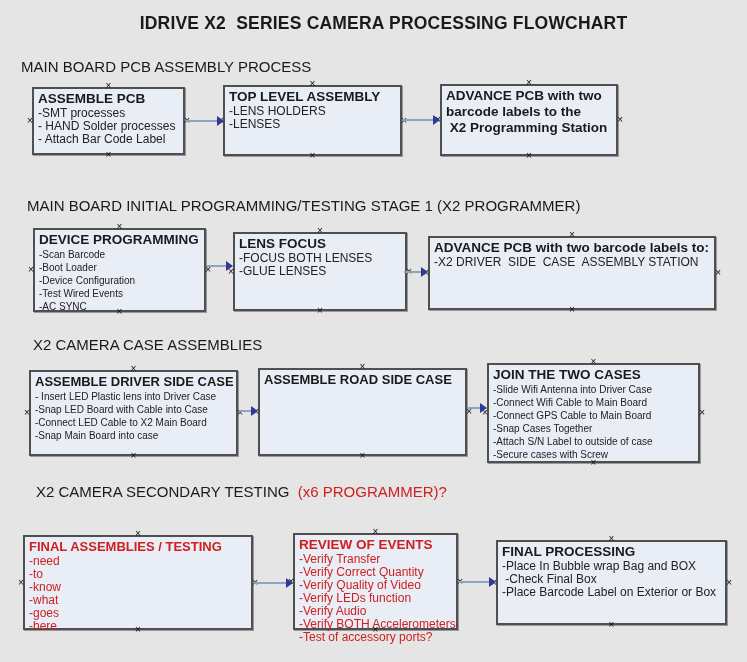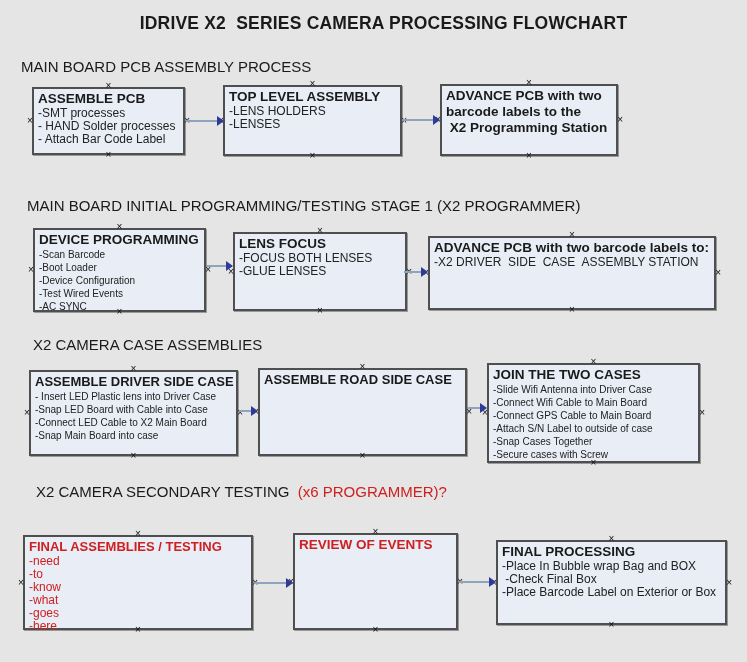--- a/index.html
+++ b/index.html
@@ -169,22 +169,22 @@
       <span class="hd hd-b">×</span>
       <span class="hd hd-l">×</span>
       <span class="hd hd-r">×</span>
     </div>
   <div class="box bx-i midfont">
     <div class="bt">JOIN THE TWO CASES</div>
     <div class="bi">
         <div>-Slide Wifi Antenna into Driver Case</div>
         <div>-Connect Wifi Cable to Main Board</div>
         <div>-Connect GPS Cable to Main Board</div>
+        <div>-Snap Cases Together</div>
         <div>-Attach S/N Label to outside of case</div>
-        <div>-Snap Cases Together</div>
         <div>-Secure cases with Screw</div>
       </div>
   <span class="hd hd-t">×</span>
       <span class="hd hd-b">×</span>
       <span class="hd hd-l">×</span>
       <span class="hd hd-r">×</span>
     </div>
 
   <div class="box bx-j red t13">
     <div class="bt">FINAL ASSEMBLIES / TESTING</div>
@@ -196,20 +196,29 @@
         <div>-goes</div>
         <div>-here</div>
       </div>
   <span class="hd hd-t">×</span>
       <span class="hd hd-b">×</span>
       <span class="hd hd-l">×</span>
       <span class="hd hd-r">×</span>
     </div>
   <div class="box bx-k red">
     <div class="bt">REVIEW OF EVENTS</div>
+    <div class="bi">
+        <div>-Verify Transfer</div>
+        <div>-Verify Correct Quantity</div>
+        <div>-Verify Quality of Video</div>
+        <div>-Verify LEDs function</div>
+        <div>-Verify Audio</div>
+        <div>-Verify BOTH Accelerometers</div>
+        <div>-Test of accessory ports?</div>
+      </div>
   <span class="hd hd-t">×</span>
       <span class="hd hd-b">×</span>
       <span class="hd hd-l">×</span>
       <span class="hd hd-r">×</span>
     </div>
   <div class="box bx-l">
     <div class="bt">FINAL PROCESSING</div>
     <div class="bi">
         <div>-Place In Bubble wrap Bag and BOX</div>
         <div> -Check Final Box</div>

